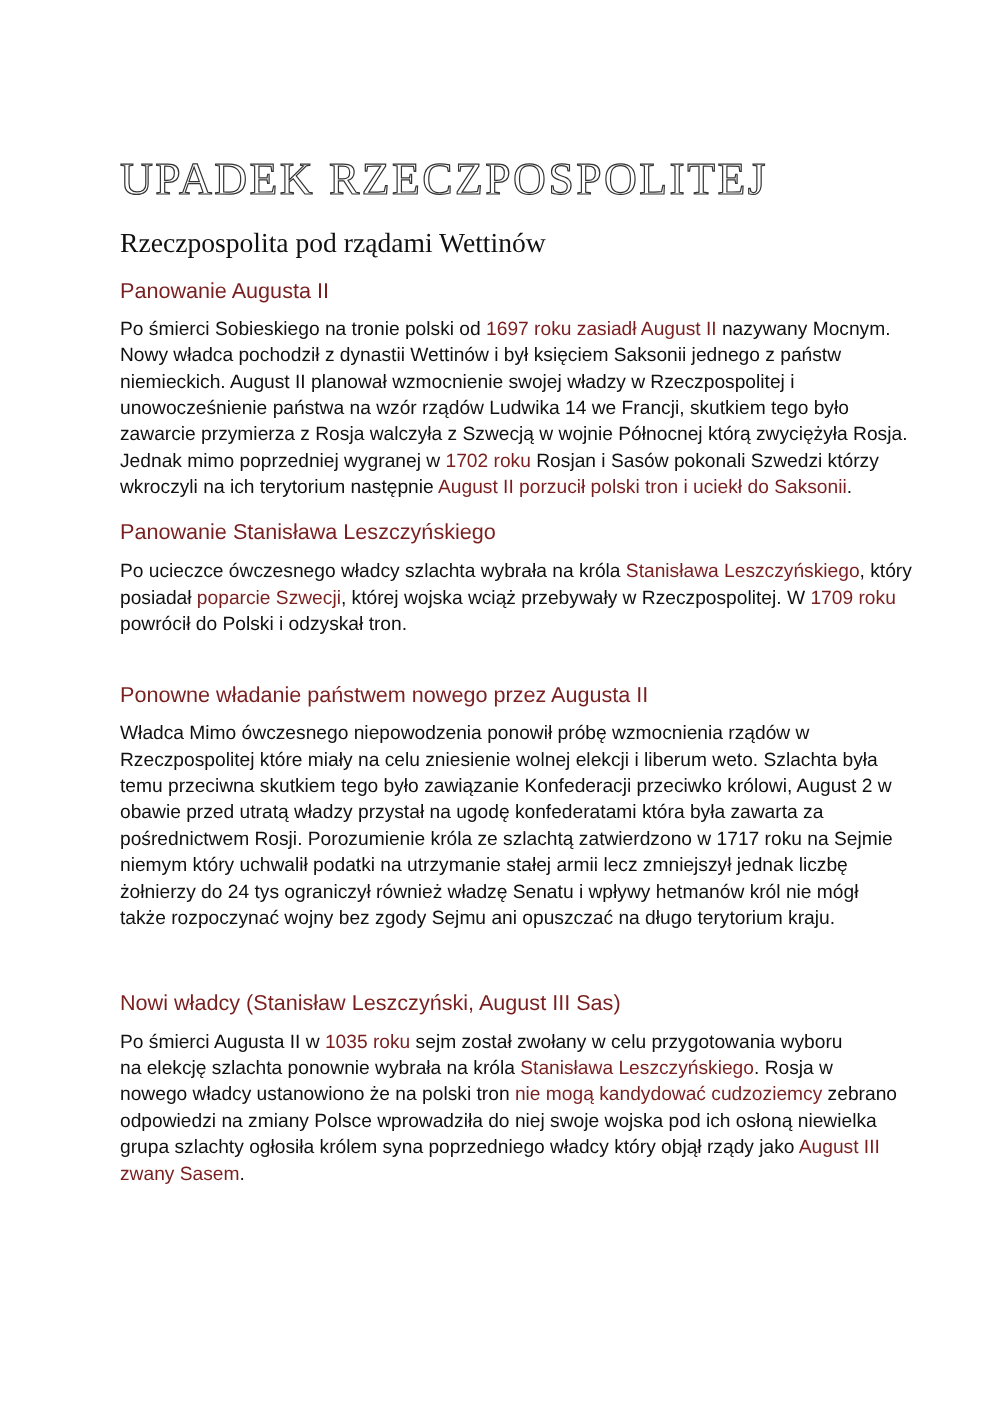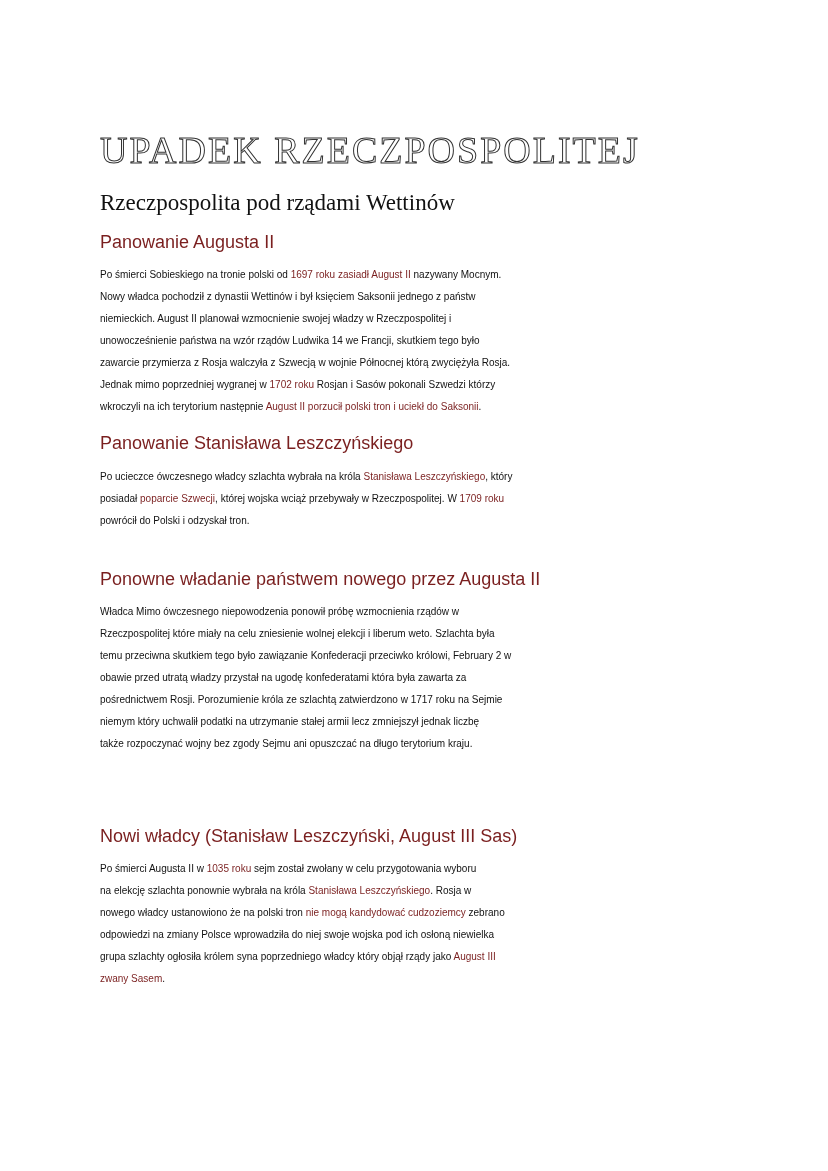--- a/index.html
+++ b/index.html
@@ -17,21 +17,21 @@
     font-family: "Liberation Serif", serif; font-size: 23px; color: #111;
     margin: 0; line-height: 30px; font-weight: normal;
   }
   .h2 {
     position: absolute; left: 100px;
     font-family: "Liberation Sans", sans-serif; font-size: 18px; color: #7a1f1f;
     margin: 0; line-height: 24px; font-weight: normal;
   }
   .para {
     position: absolute; left: 100px; width: 640px;
-    font-family: "Liberation Sans", sans-serif; font-size: 10px; color: #111;
+    font-family: "Liberation Sans", sans-serif; font-size: 16px; color: #111;
     line-height: 22px; margin: 0;
   }
   .line { display: block; white-space: nowrap; }
   .hl { color: #7a1f1f; }
 </style>
 </head>
 <body>
 
 <div class="page">
   <h1 class="title">Upadek Rzeczpospolitej</h1>
@@ -52,24 +52,25 @@
   <div class="para" style="top:434px">
       <span class="line"><span> Po ucieczce ówczesnego władcy szlachta wybrała na króla </span><span class="hl">Stanisława Leszczyńskiego</span><span>, który</span></span>
       <span class="line"><span>posiadał </span><span class="hl">poparcie Szwecji</span><span>, której wojska wciąż przebywały w Rzeczpospolitej. W </span><span class="hl">1709 roku</span></span>
       <span class="line"><span>powrócił do Polski i odzyskał tron.</span></span>
     </div>
 
   <h3 class="h2" style="top:535px">Ponowne władanie państwem nowego przez Augusta II</h3>
   <div class="para" style="top:569px">
       <span class="line"><span>Władca Mimo ówczesnego niepowodzenia ponowił próbę wzmocnienia rządów w</span></span>
       <span class="line"><span>Rzeczpospolitej które miały na celu zniesienie wolnej elekcji i liberum weto. Szlachta była</span></span>
-      <span class="line"><span>temu przeciwna skutkiem tego było zawiązanie Konfederacji przeciwko królowi, February 2 w</span></span>
+      <span class="line"><span>temu przeciwna skutkiem tego było zawiązanie Konfederacji przeciwko królowi, August 2 w</span></span>
       <span class="line"><span>obawie przed utratą władzy przystał na ugodę konfederatami która była zawarta za</span></span>
       <span class="line"><span>pośrednictwem Rosji. Porozumienie króla ze szlachtą zatwierdzono w 1717 roku na Sejmie</span></span>
       <span class="line"><span>niemym który uchwalił podatki na utrzymanie stałej armii lecz zmniejszył jednak liczbę</span></span>
+      <span class="line"><span>żołnierzy do 24 tys ograniczył również władzę Senatu i wpływy hetmanów król nie mógł</span></span>
       <span class="line"><span>także rozpoczynać wojny bez zgody Sejmu ani opuszczać na długo terytorium kraju.</span></span>
     </div>
 
   <h3 class="h2" style="top:792px">Nowi władcy (Stanisław Leszczyński, August III Sas)</h3>
   <div class="para" style="top:826px">
       <span class="line"><span>Po śmierci Augusta II w </span><span class="hl">1035 roku</span><span> sejm został zwołany w celu przygotowania wyboru</span></span>
       <span class="line"><span>na elekcję szlachta ponownie wybrała na króla </span><span class="hl">Stanisława Leszczyńskiego</span><span>. Rosja w</span></span>
       <span class="line"><span>nowego władcy ustanowiono że na polski tron </span><span class="hl">nie mogą kandydować cudzoziemcy</span><span> zebrano</span></span>
       <span class="line"><span>odpowiedzi na zmiany Polsce wprowadziła do niej swoje wojska pod ich osłoną niewielka</span></span>
       <span class="line"><span>grupa szlachty ogłosiła królem syna poprzedniego władcy który objął rządy jako </span><span class="hl">August III</span></span>

